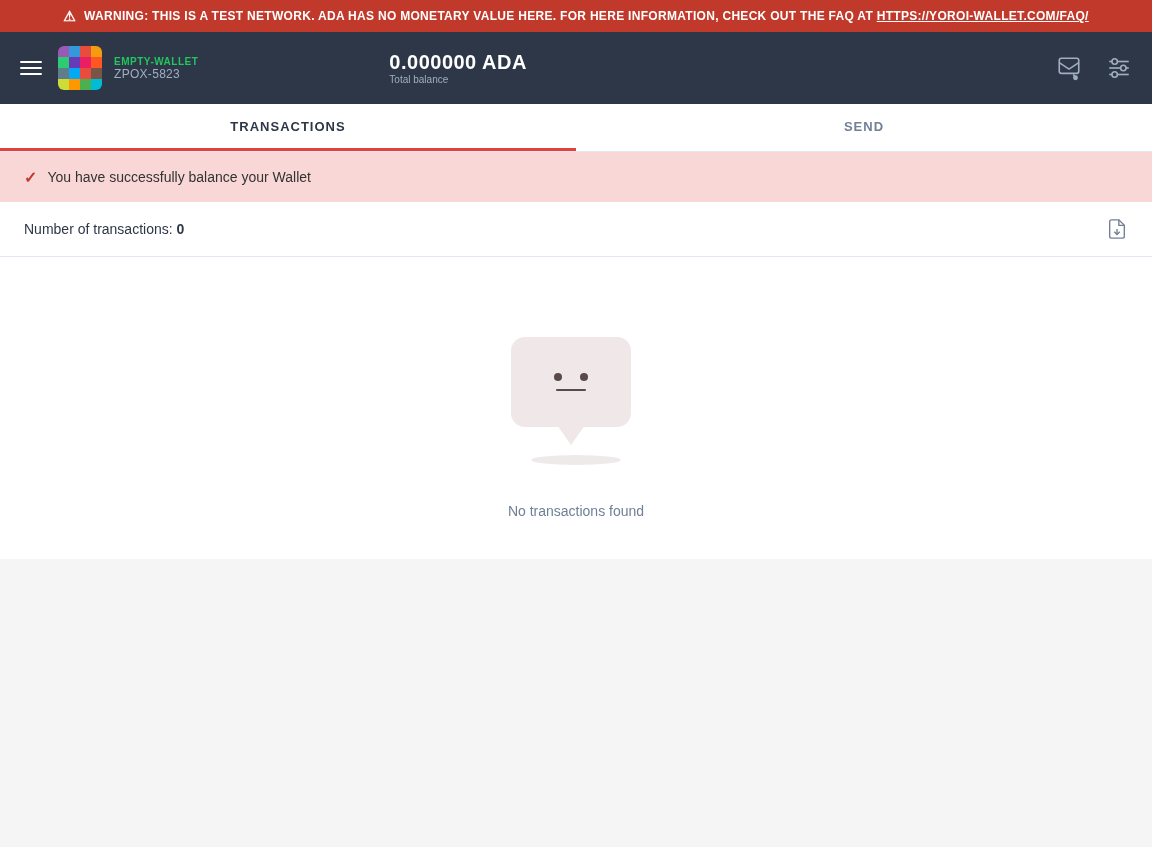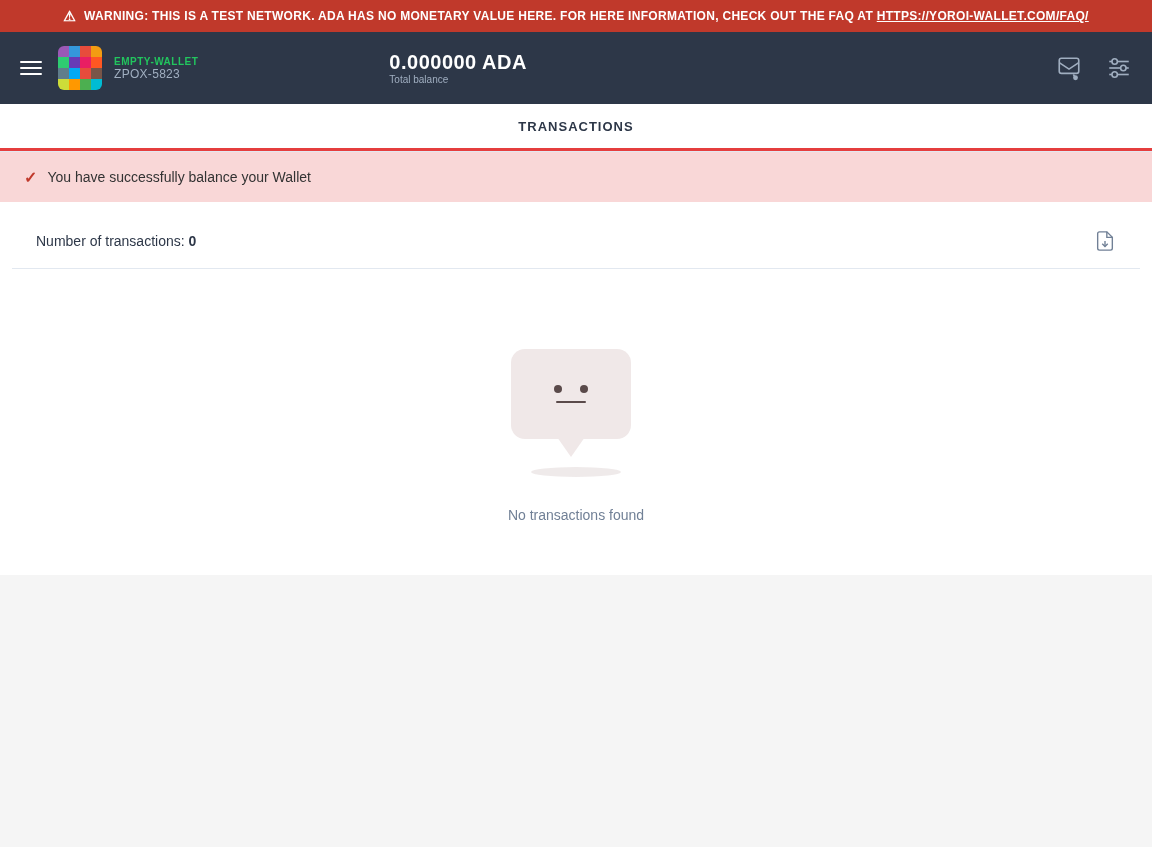--- a/index.html
+++ b/index.html
@@ -159,21 +159,21 @@
       font-weight: bold;
     }
     .success-text {
       color: #333;
       font-size: 14px;
     }
 
     
     .content {
       background: #fff;
-      padding: 12px;
+      padding: 0;
       position: relative;
     }
     .transactions-header {
       display: flex;
       align-items: center;
       justify-content: space-between;
       padding: 16px 24px;
       border-bottom: 1px solid #e2e8f0;
     }
     .transactions-count {
@@ -248,21 +248,21 @@
       width: 90px;
       height: 10px;
       background: #e0d5d5;
       border-radius: 50%;
       margin: 28px auto 0;
       opacity: 0.5;
     }
     .empty-text {
       color: #718096;
       font-size: 14px;
-      margin-top: 4px;
+      margin-top: 12px;
     }
 
     
     .c1 { background: #9b59b6; }
     .c2 { background: #3498db; }
     .c3 { background: #e74c3c; }
     .c4 { background: #f39c12; }
     .c5 { background: #2ecc71; }
     .c7 { background: #e91e63; }
     .c8 { background: #ff5722; }
@@ -356,20 +356,23 @@
         <circle cx="8" cy="18" r="2.5" fill="#2d3748" stroke="#a0aec0" stroke-width="1.5"></circle>
       </svg>
     </div>
   </div>
 </div>
 
 <div class="tabs">
   <div class="tab active">
     <span>TRANSACTIONS</span>
   </div>
+  <div class="tab">
+    <span>SEND</span>
+  </div>
 </div>
 
 <div class="success-banner">
   <span class="success-check">✓</span>
   <span class="success-text">You have successfully balance your Wallet</span>
 </div>
 
 <div class="content">
 
   <div class="transactions-header">

